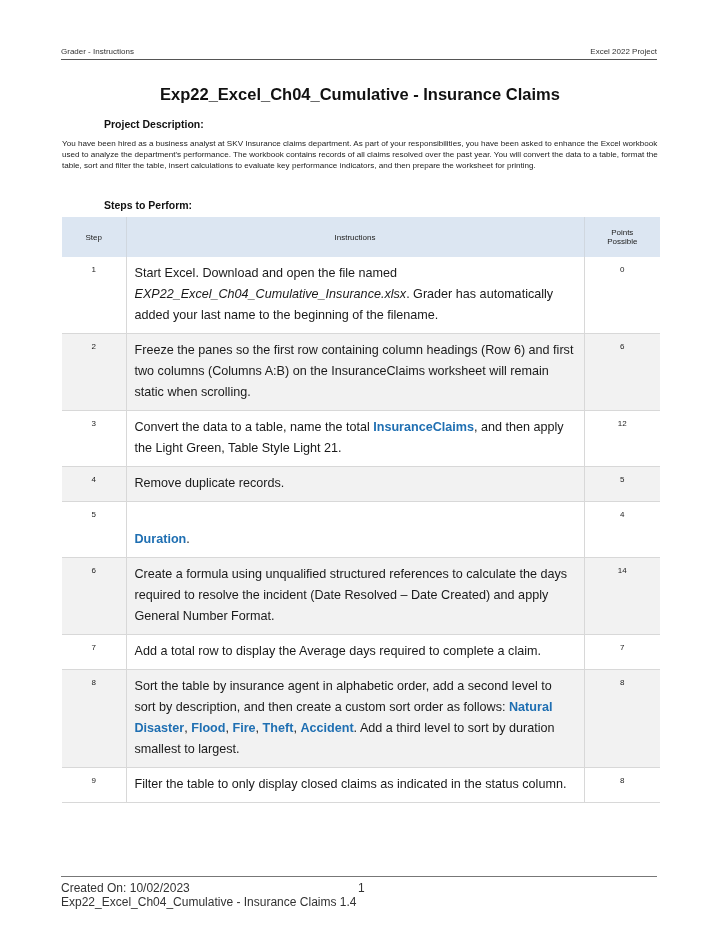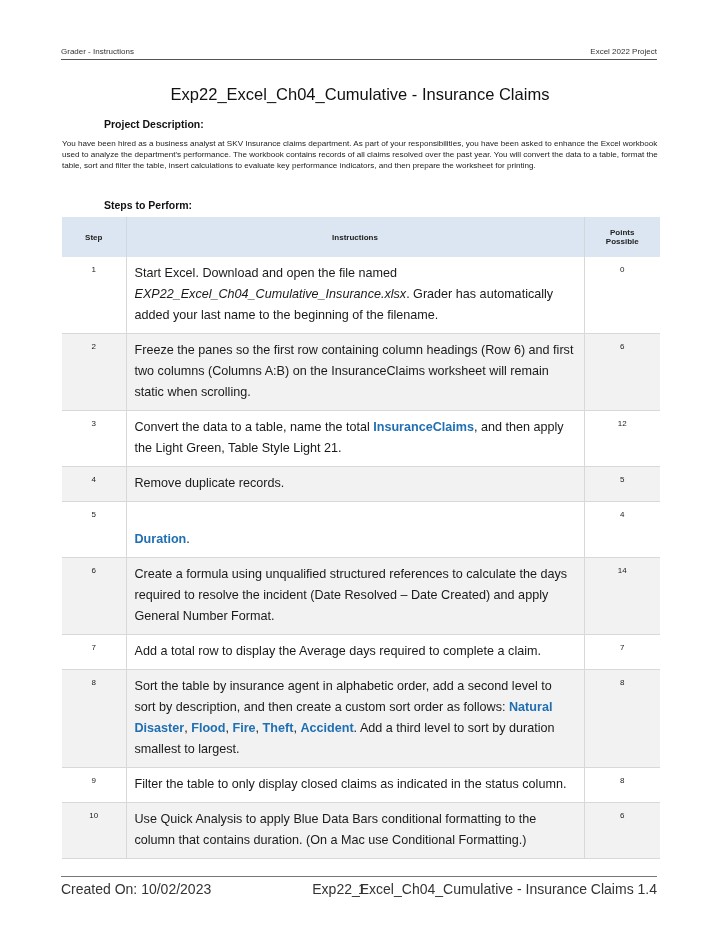--- a/index.html
+++ b/index.html
@@ -8,54 +8,54 @@
     font-family: "Liberation Sans", sans-serif; color: #1a1a1a;
   }
   .page-header {
     position: absolute; left: 61px; top: 47px; width: 596px;
     display: flex; justify-content: space-between; align-items: center;
     font-size: 8px; color: #333; padding-bottom: 3px;
     border-bottom: 1.5px solid #555;
   }
   .doc-title {
     position: absolute; left: 0; top: 85px; width: 720px; text-align: center;
-    font-size: 16.5px; font-weight: normal; color: #111;
+    font-size: 16.5px; font-weight: bold; color: #111;
   }
   .section-heading {
     position: absolute; left: 62px; font-size: 10.5px; font-weight: bold; color: #111; padding-left: 42px;
   }
   .desc {
     position: absolute; left: 62px; top: 138px; width: 598px;
     font-size: 8.1px; line-height: 11px; color: #222;
   }
   table.steps {
     position: absolute; left: 62px; top: 217px; width: 598px;
     border-collapse: collapse; table-layout: fixed;
   }
   table.steps th {
-    background: #dce6f2; font-size: 8px; font-weight: bold; color: #222;
+    background: #dce6f2; font-size: 8px; font-weight: normal; color: #222;
     height: 40px; padding: 0; text-align: center; vertical-align: middle;
     border-right: 1px solid #d0d7df;
   }
   table.steps th:last-child { border-right: none; }
   table.steps td {
     vertical-align: top; border-bottom: 1px solid #d8d8d8;
     border-right: 1px solid #d8d8d8;
   }
   table.steps td:last-child { border-right: none; }
   table.steps tr.alt td { background: #f2f2f2; }
   td.step-num { text-align: center; font-size: 8px; padding-top: 8px; color: #222; }
   td.instr { font-size: 12.6px; line-height: 21px; padding: 6px 8px 7px 8px; color: #1a1a1a; }
   td.points { text-align: center; font-size: 8px; padding-top: 8px; color: #222; }
   .hl { color: #1f6fb2; font-weight: bold; }
   .it { font-style: italic; }
   .page-footer {
     position: absolute; left: 61px; top: 876px; width: 596px;
     border-top: 1.5px solid #777; padding-top: 4px;
-    font-size: 14px; color: #333; display: flex; justify-content: space-between;
+    font-size: 12px; color: #333; display: flex; justify-content: space-between; flex-direction: column;
   }
   .page-footer .pgnum { position: absolute; left: 297px; }
 </style>
 </head>
 <body>
 
 <div class="page-header">
   <span>Grader - Instructions</span>
   <span>Excel 2022 Project</span>
 </div>
@@ -122,25 +122,20 @@
       <tr class="alt">
         <td class="step-num">8</td>
         <td class="instr"><span>Sort the table by insurance agent in alphabetic order, add a second level to sort by description, and then create a custom sort order as follows: </span><span class="hl">Natural Disaster</span><span>, </span><span class="hl">Flood</span><span>, </span><span class="hl">Fire</span><span>, </span><span class="hl">Theft</span><span>, </span><span class="hl">Accident</span><span>. Add a third level to sort by duration smallest to largest.</span></td>
         <td class="points">8</td>
       </tr>
       <tr class="">
         <td class="step-num">9</td>
         <td class="instr"><span>Filter the table to only display closed claims as indicated in the status column.</span></td>
         <td class="points">8</td>
       </tr>
-      <tr class="alt">
-        <td class="step-num">10</td>
-        <td class="instr"><span>Use Quick Analysis to apply Blue Data Bars conditional formatting to the column that contains duration. (On a Mac use Conditional Formatting.)</span></td>
-        <td class="points">6</td>
-      </tr>
     </tbody>
 </table>
 
 <div class="page-footer">
   <span>Created On: 10/02/2023</span>
   <span class="pgnum">1</span>
   <span>Exp22_Excel_Ch04_Cumulative - Insurance Claims 1.4</span>
 </div>
 
 </body></html>

